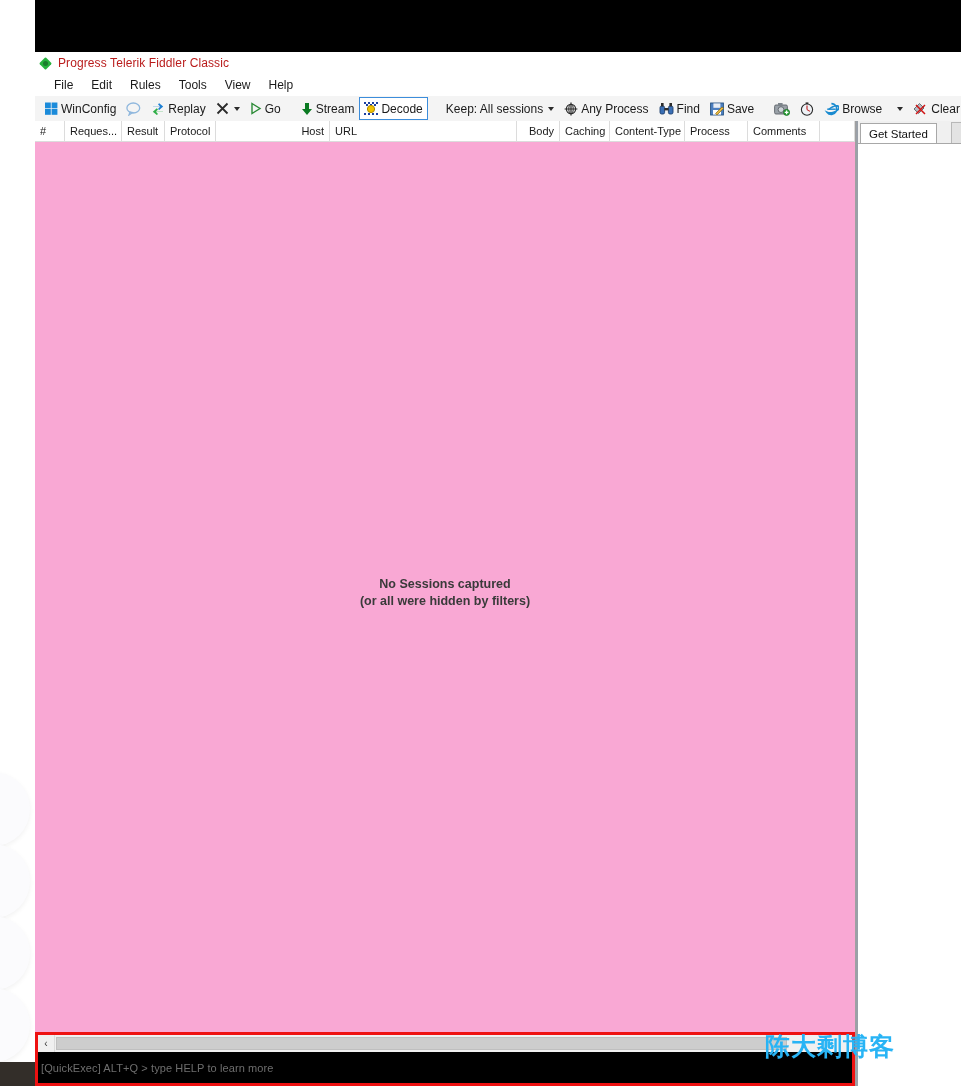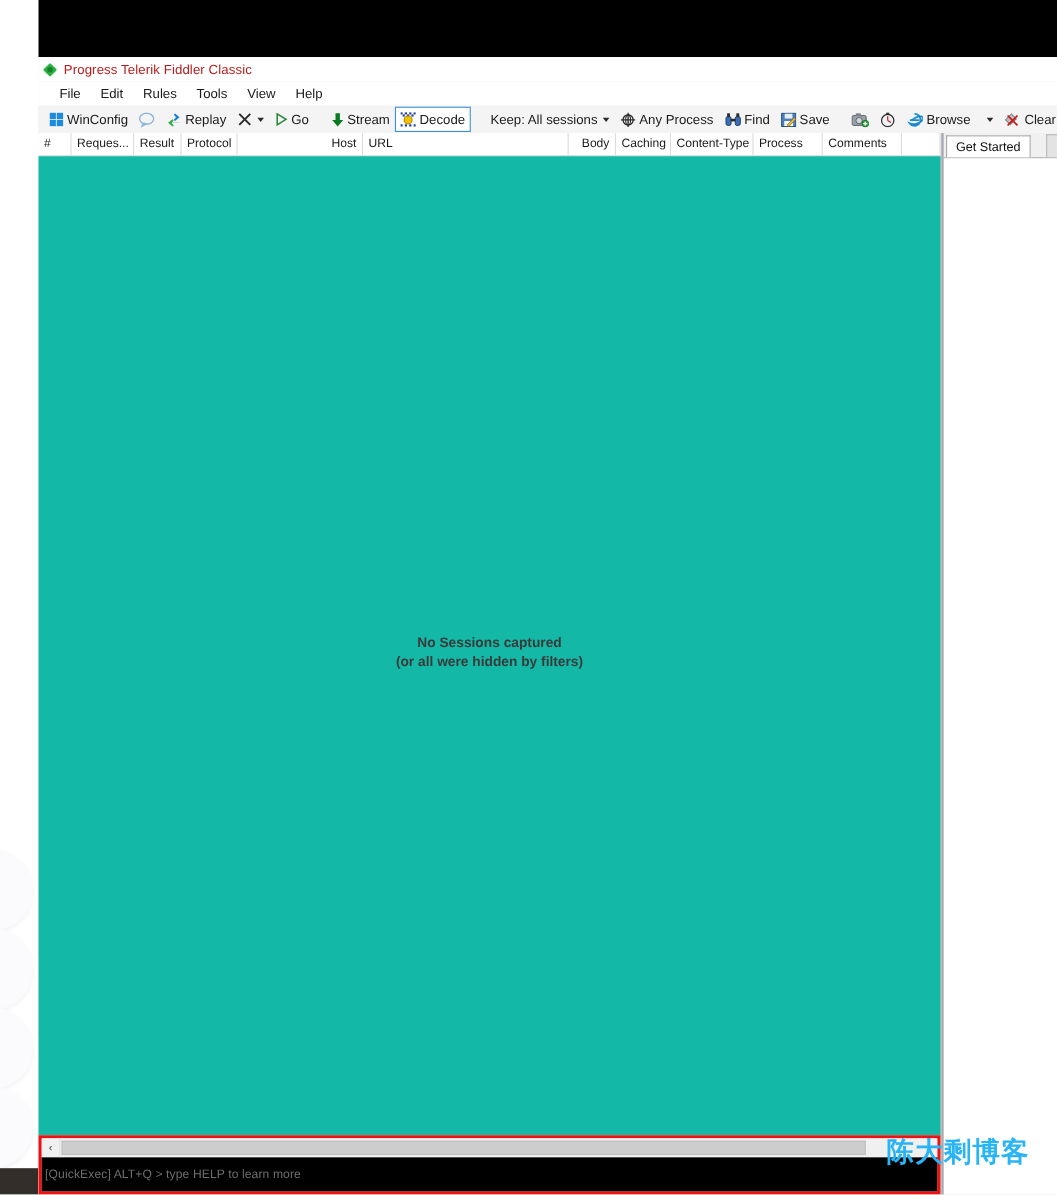--- a/index.html
+++ b/index.html
@@ -197,21 +197,21 @@
     box-sizing: border-box;
     cursor: default;
     white-space: nowrap;
   }
   .col.right { justify-content: flex-end; }
 
   
   .sessions {
     flex: 1;
     position: relative;
-    background: #14b8a6;
+    background: #f9a8d4;
     overflow: hidden;
   }
   .empty-msg {
     position: absolute;
     left: 0; right: 0;
     top: 434px;
     text-align: center;
     font-size: 12.5px;
     font-weight: bold;
     color: #3a3a3a;
@@ -323,21 +323,21 @@
   }
   .right-body {
     flex: 1;
     background: #ffffff;
     border-left: 0;
   }
 
   
   .watermark {
     position: absolute;
-    left: 806px; top: 1030px;
+    left: 765px; top: 1030px;
     font-size: 25px;
     font-weight: bold;
     color: #28b4f5;
     letter-spacing: 1px;
     pointer-events: none;
     z-index: 40;
     font-family: "DejaVu Sans", sans-serif;
   }
 </style>
 </head>

